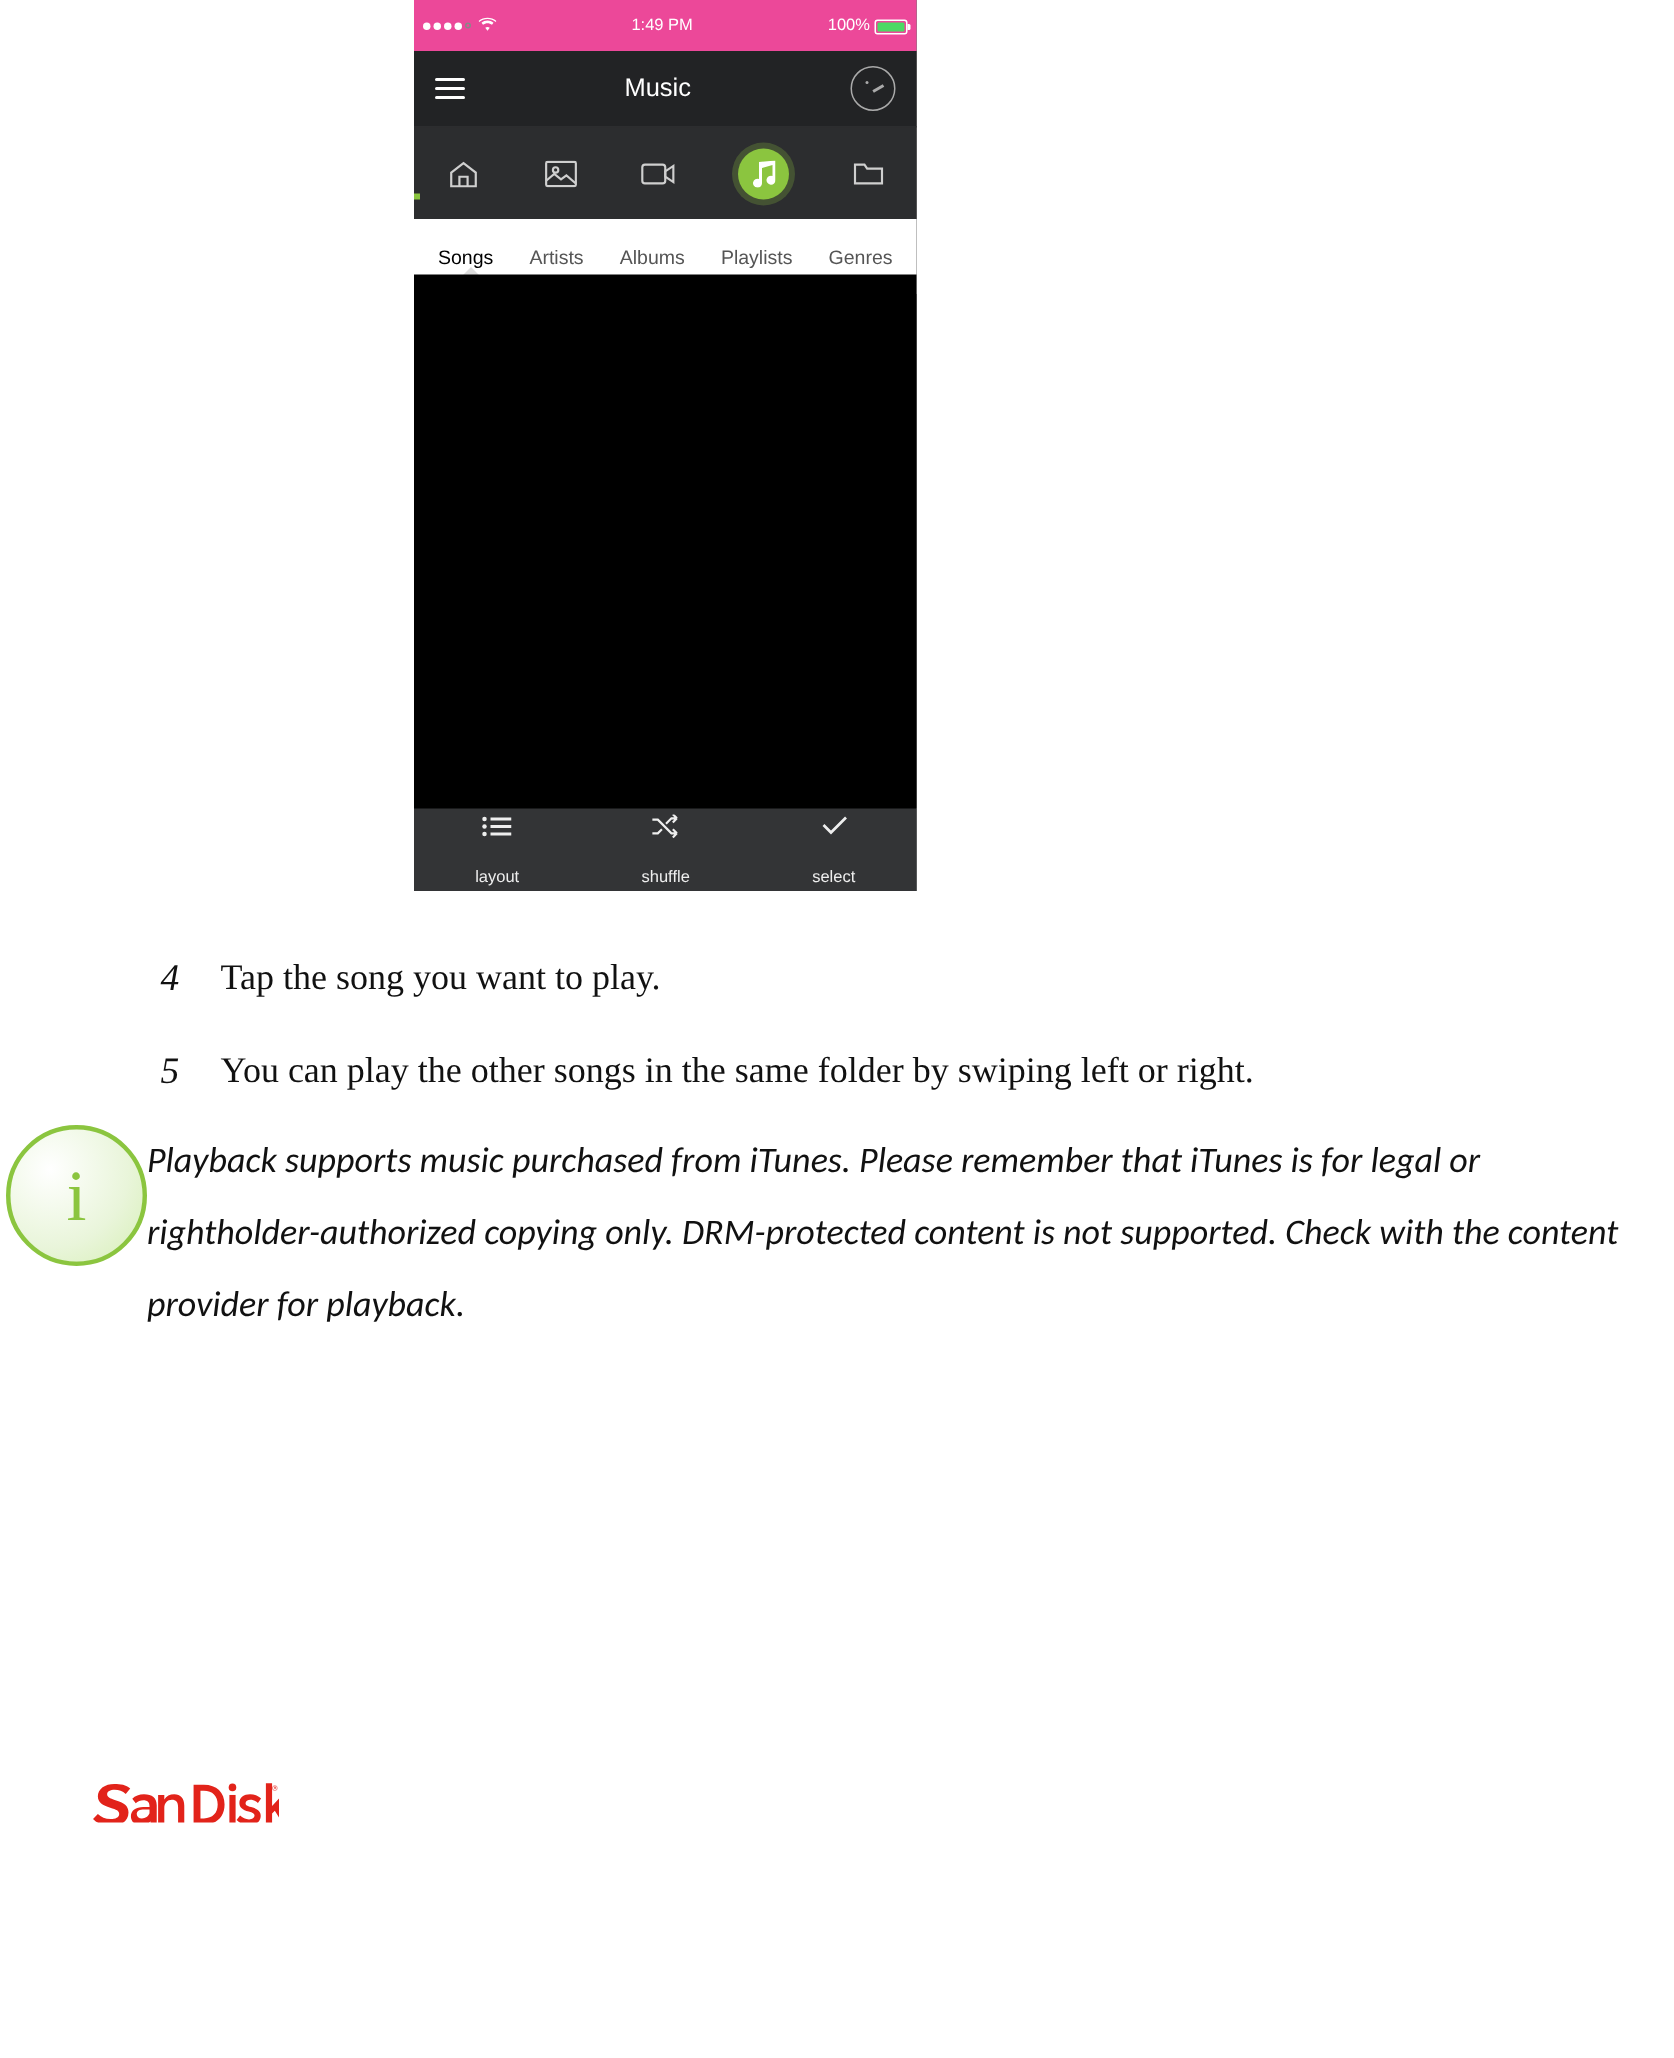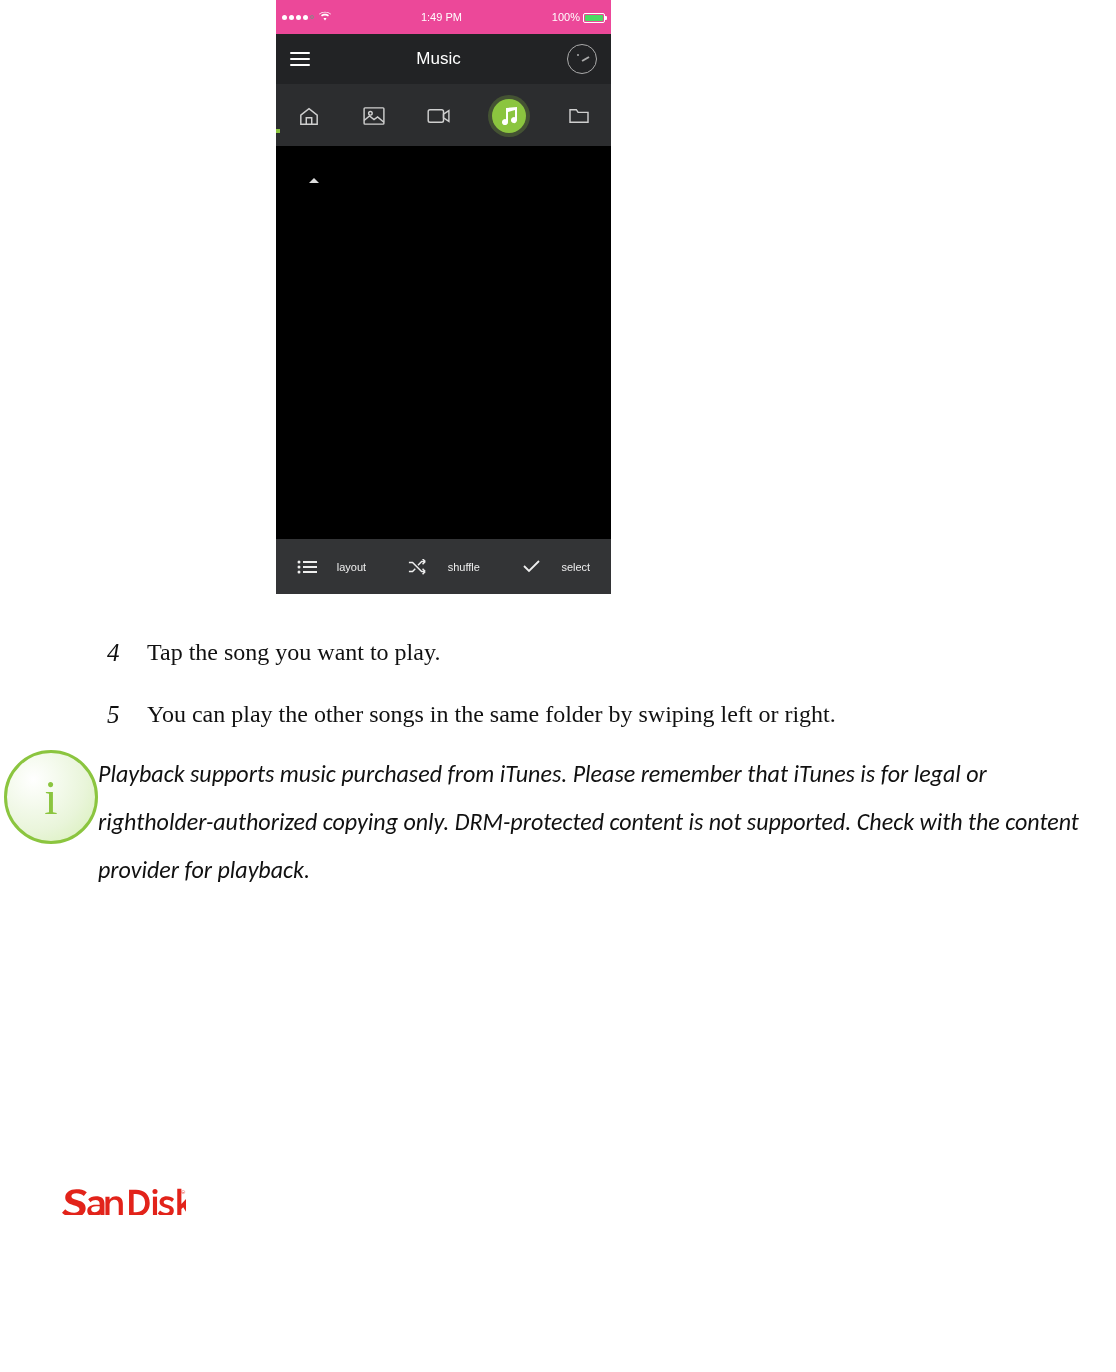--- a/index.html
+++ b/index.html
@@ -97,21 +97,21 @@
 
   .song-area{
     position:absolute; top:183px; left:0; right:0; bottom:55px; background:#000;
   }
 
   .bottom-bar{
     position:absolute; left:0; right:0; bottom:0; height:55px;
     background:#333436; display:flex; justify-content:space-around; align-items:center;
     font-size:11px; color:#eee;
   }
-  .bb-item{ display:flex; flex-direction:row; align-items:center; gap:20px;}
+  .bb-item{ display:flex; flex-direction:column; align-items:center; gap:20px;}
   .bb-icon{ width:20px; height:16px; display:flex; align-items:center; justify-content:center;}
 
   
   .steps {
     position:absolute;
     left:107px;
     top:634px;
     width:980px;
     font-size:24px;
     color:#111;
@@ -227,20 +227,27 @@
     </span>
     <span class="t-icon">
       <svg width="22" height="18" viewBox="0 0 24 20" fill="none" stroke="#cfcfcf" stroke-width="1.6">
           <path d="M2 3h7l2 3h11v11H2z"></path>
         </svg>
     </span>
   </div>
 
   <span class="prog"></span>
 
+  <div class="tabs">
+    <span>Songs</span>
+    <span>Artists</span>
+    <span>Albums</span>
+    <span>Playlists</span>
+    <span>Genres</span>
+  </div>
   <span class="arrow-up"></span>
 
   <div class="song-area"></div>
 
   <div class="bottom-bar">
     <div class="bb-item">
       <span class="bb-icon">
         <svg width="20" height="14" viewBox="0 0 20 14" fill="#eee">
             <circle cx="2" cy="2" r="1.5"></circle>
             <rect x="6" y="1" width="14" height="2"></rect>

